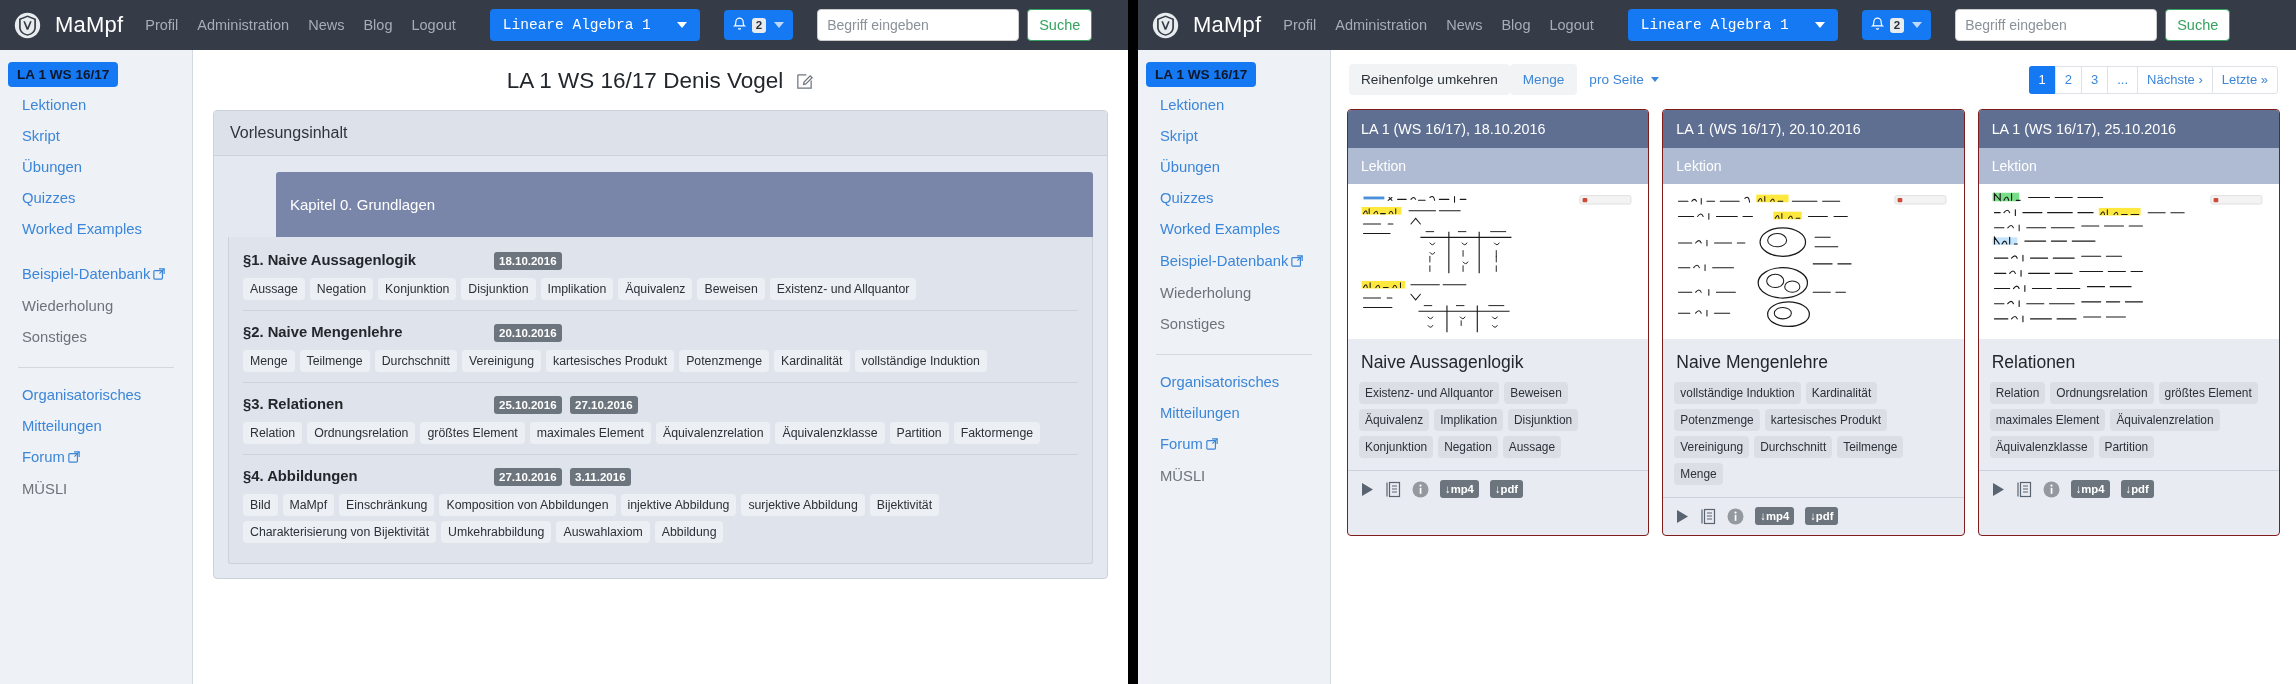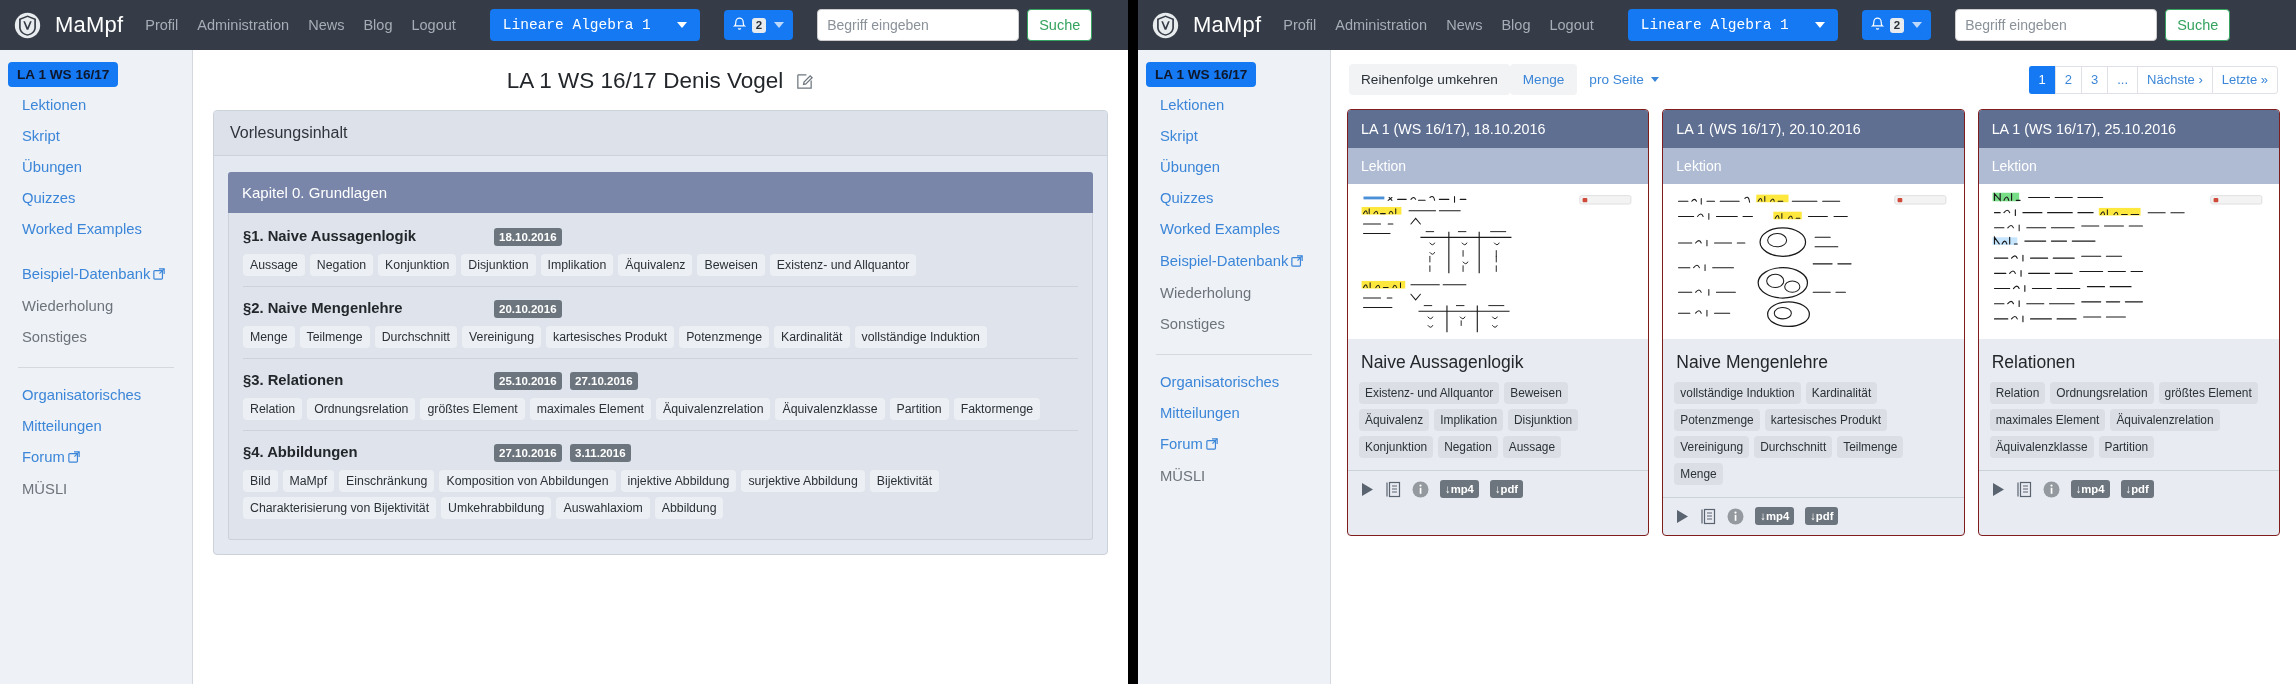--- a/index.html
+++ b/index.html
@@ -92,21 +92,21 @@
 
   .panel { border: 1px solid #ccd2da; border-radius: 4px; background: #e4e8f0; }
   .panel-head {
     background: #dde2ea; border-bottom: 1px solid #ccd2da;
     padding: 13px 16px; font-size: 16px; color: #2f343a; border-radius: 3px 3px 0 0;
   }
   .panel-body { padding: 16px 14px 14px 14px; }
 
   .chapter-head {
     background: #7986a9; color: #fff; font-size: 15px;
-    padding: 12px 14px; border-radius: 3px 3px 0 0;
+    padding: 24px 14px; border-radius: 3px 3px 0 0; margin-left: 48px;
   }
   .chapter-body { background: #dfe3ec; border: 1px solid #ccd2da; border-top: 0;
                   border-radius: 0 0 3px 3px; padding: 2px 14px 10px 14px; }
 
   .sec { padding: 12px 0 10px 0; border-bottom: 1px solid #cdd3dd; }
   .sec:last-child { border-bottom: 0; }
   .sec-head { display: flex; align-items: center; gap: 16px; margin-bottom: 9px; }
   .sec-title { font-size: 14.8px; font-weight: bold; color: #23272b; min-width: 235px; }
   .date-badge {
     background: #6c757d; color: #fff; font-size: 11.5px; font-weight: bold;

